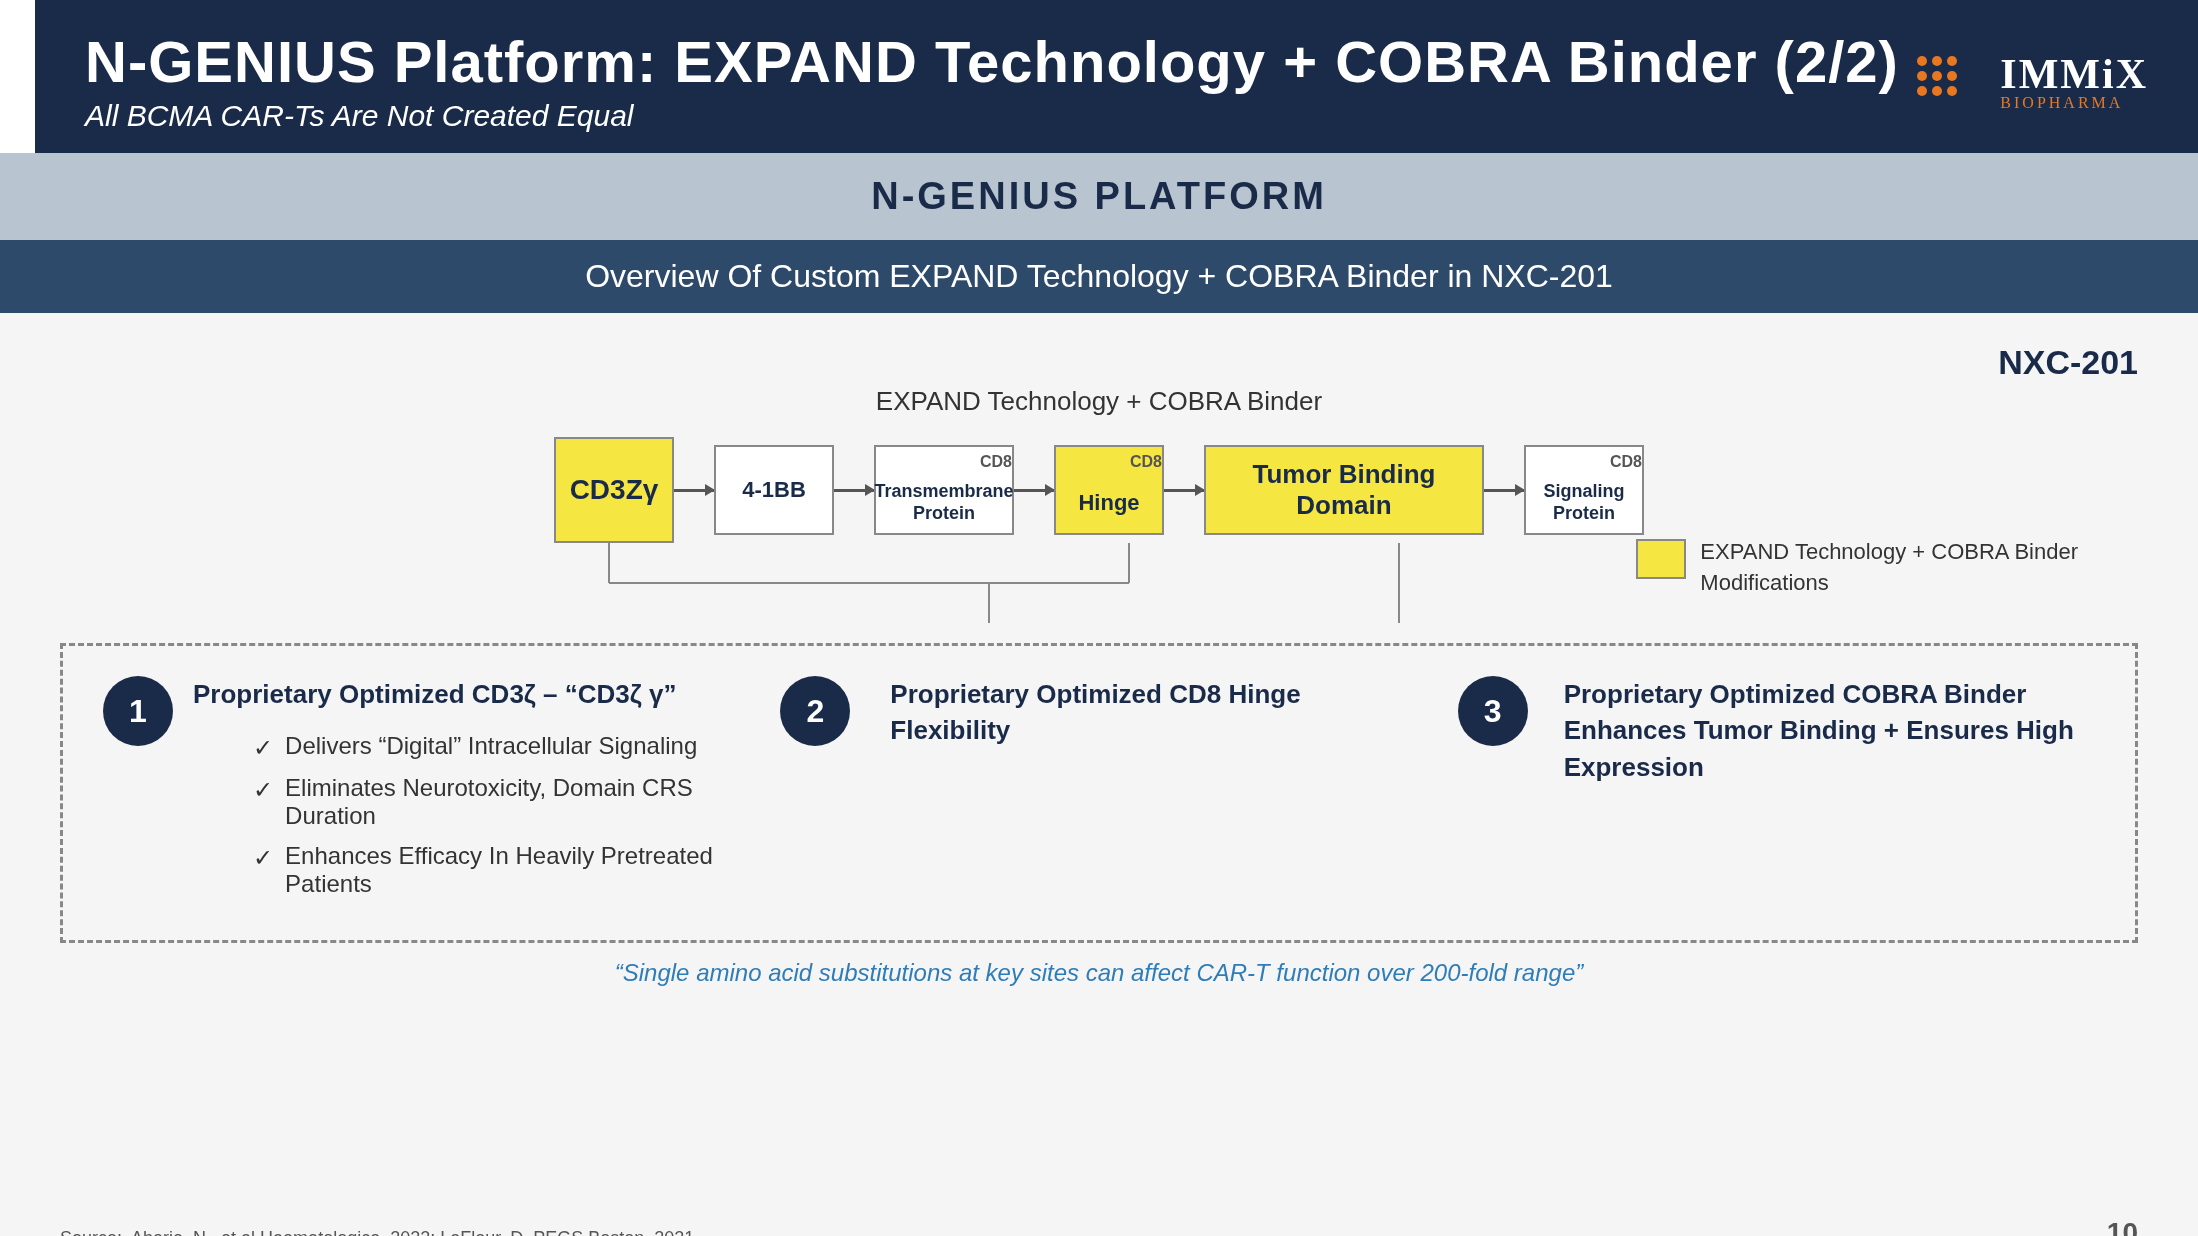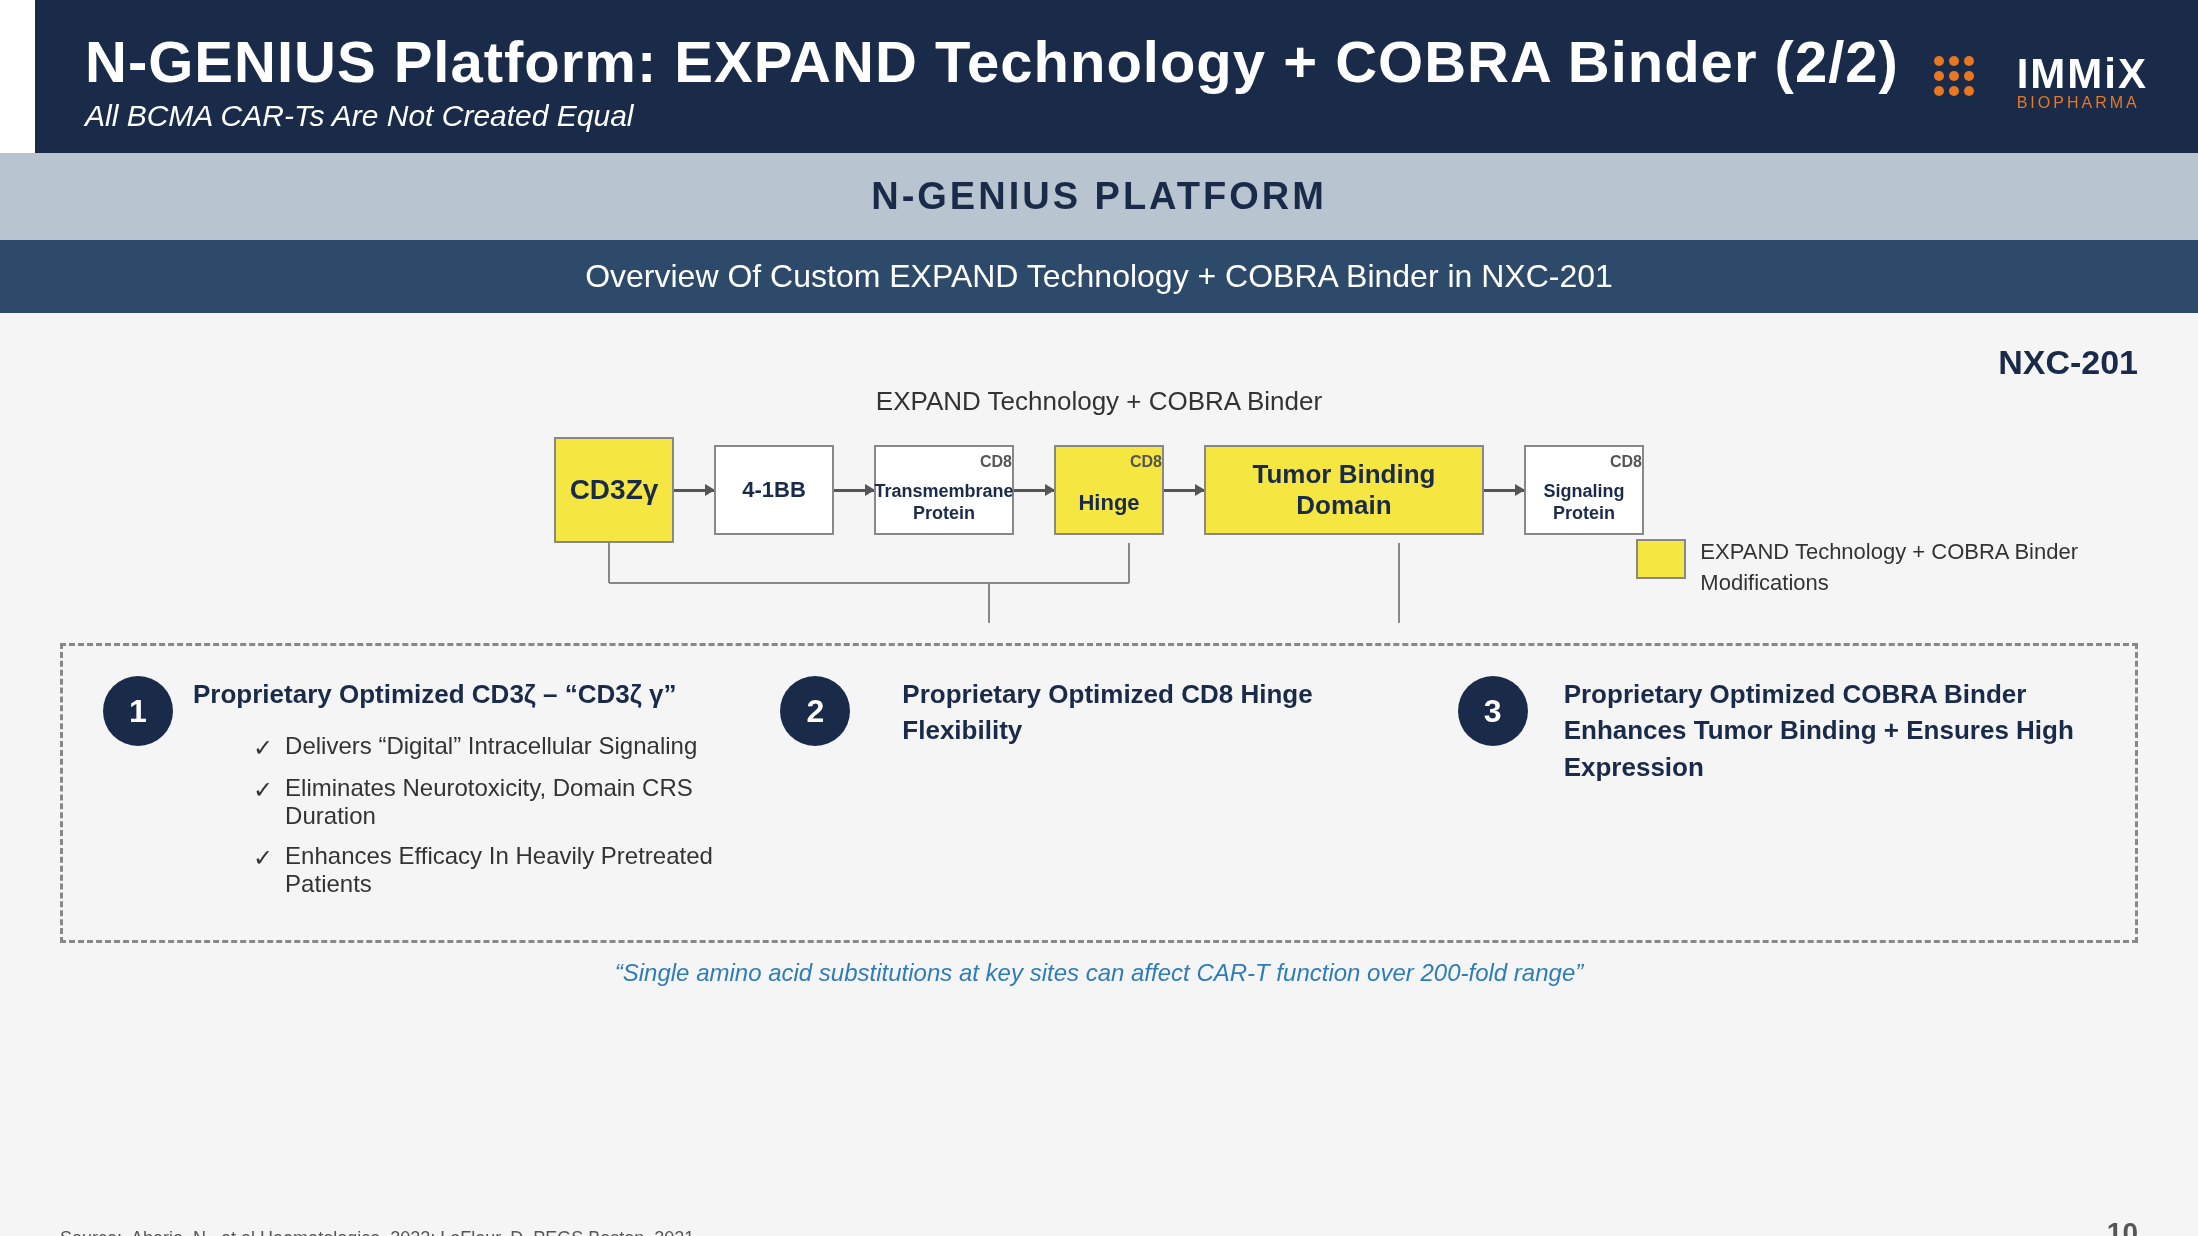--- a/index.html
+++ b/index.html
@@ -30,20 +30,21 @@
     .header-text .subtitle {
       color: #ffffff;
       font-size: 30px;
       font-style: italic;
       margin-top: 4px;
     }
     .logo-area {
       display: flex;
       align-items: center;
       gap: 28px;
+      font-family: Liberation Serif, serif;
     }
     .logo-dots {
       width: 60px;
       height: 60px;
     }
     .logo-text {
       color: #ffffff;
       font-size: 42px;
       font-weight: 900;
       letter-spacing: 2px;
@@ -437,21 +438,21 @@
           <div class="bullet-item">
             <span class="bullet-check">✓</span>
             <span>Enhances Efficacy In Heavily Pretreated Patients</span>
           </div>
         </div>
       </div>
     </div>
 
     <div class="feature-item" style="justify-content:flex-start; padding-left:40px;">
       <div class="circle-num">2</div>
-      <div style="margin-left:32px;">
+      <div style="margin-left:20px;">
         <div class="feature-title">Proprietary Optimized CD8 Hinge Flexibility</div>
       </div>
     </div>
 
     <div class="feature-item" style="justify-content:flex-start; padding-left:40px;">
       <div class="circle-num">3</div>
       <div style="margin-left:16px;">
         <div class="feature-title">Proprietary Optimized COBRA Binder Enhances Tumor Binding + Ensures High Expression</div>
       </div>
     </div>

